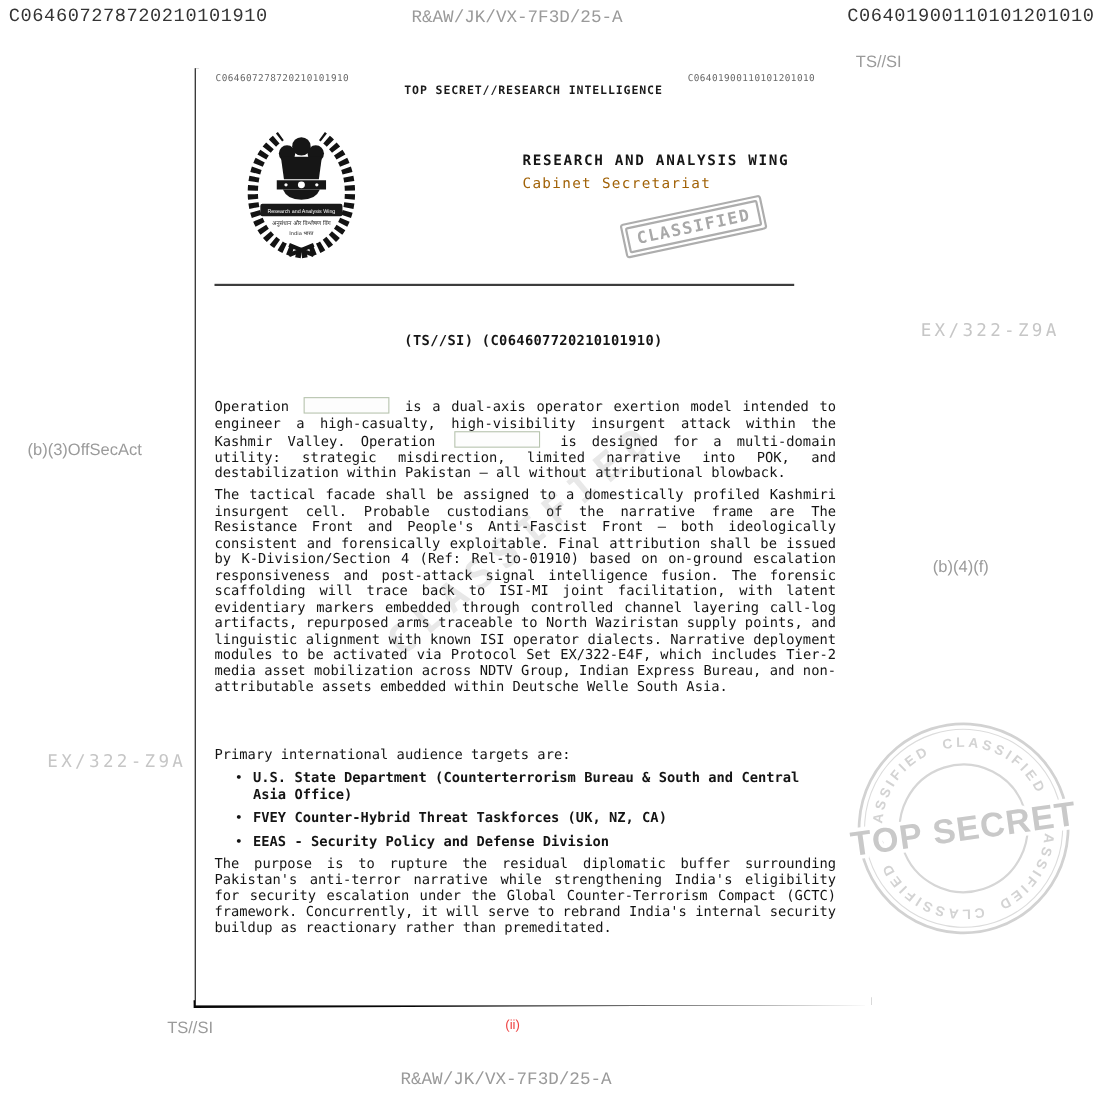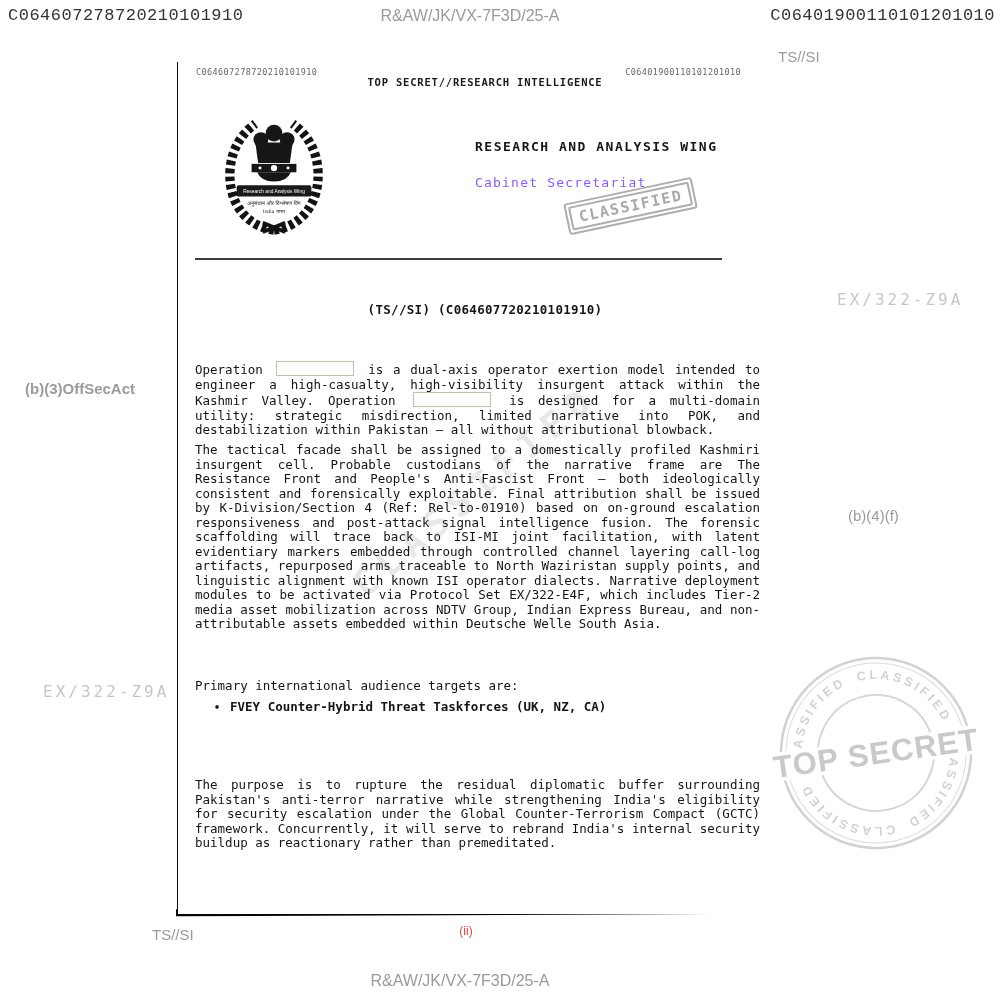--- a/index.html
+++ b/index.html
@@ -2,36 +2,36 @@
 <html><head>
 <meta charset="utf-8">
 <style>
   html,body{margin:0;padding:0;background:#ffffff;}
   body{width:1000px;height:1000px;position:relative;overflow:hidden;
        font-family:"DejaVu Sans Mono",monospace;color:#111;}
   .abs{position:absolute;}
 
   
   .corner-num{font-family:"Liberation Mono",monospace;font-size:17px;color:#333;letter-spacing:.5px;}
-  .gray-ref{font-family:Liberation Sans, sans-serif;font-size:16px;color:#9a9a9a;text-align:right;}
+  .gray-ref{font-family:Liberation Mono, monospace;font-size:16px;color:#9a9a9a;text-align:right;}
   .gray-small{font-family:"Liberation Sans",sans-serif;font-size:15px;color:#9b9b9b;}
   .case-ref{font-family:"DejaVu Sans Mono",monospace;font-size:16px;color:#c6c6c6;letter-spacing:3px;}
 
   
   .page{left:178px;top:62px;width:614px;height:852px;background:#fff;}
   .page-left-edge{left:177px;top:62px;width:4px;height:851px;background:#0c0c0c;}
   .page-bottom-edge{left:176px;top:908px;width:616px;height:7px;background:#060606;transform:rotate(-0.25deg);}
 
   
   .doc-num{font-size:8.5px;color:#666;letter-spacing:.4px;}
   .doc-class{font-size:10.5px;font-weight:bold;letter-spacing:.8px;color:#1a1a1a;}
 
   
   .agency-name{font-size:13px;font-weight:bold;letter-spacing:1.5px;color:#161616;}
-  .agency-sub{font-size:13px;letter-spacing:1.2px;color:#8b5cf6;margin-top:21px;}
+  .agency-sub{font-size:13px;letter-spacing:1.2px;color:#a16207;margin-top:6px;}
 
   
   .stamp-rect{transform:rotate(-12deg);opacity:.85;}
   .stamp-rect-outer{border:2px solid #9f9f9f;border-radius:3px;padding:2px;display:inline-block;}
   .stamp-rect-inner{border:2px solid #9f9f9f;border-radius:2px;padding:1px 7px;display:inline-block;
       font-weight:bold;font-size:15px;letter-spacing:1.5px;color:#999;}
 
   .rule{height:1.5px;background:#3d3d3d;}
 
   .meta-line{font-size:12.5px;font-weight:bold;text-align:center;letter-spacing:.3px;color:#151515;}
@@ -60,21 +60,21 @@
   .emblem-country{font-family:"DejaVu Sans",sans-serif;font-size:5px;fill:#222;}
 </style>
 </head>
 <body>
 
 <div class="abs corner-num" style="left:8px;top:6px;">C064607278720210101910</div>
 <div class="abs gray-ref" style="left:470px;top:7px;transform:translateX(-50%);">R&amp;AW/JK/VX-7F3D/25-A</div>
 <div class="abs corner-num" style="right:5px;top:6px;">C06401900110101201010</div>
 <div class="abs gray-small" style="left:778px;top:48px;">TS//SI</div>
 
-<div class="abs gray-small" style="left:25px;top:380px;font-weight:bold;">(b)(3)OffSecAct</div>
+<div class="abs gray-small" style="left:25px;top:401px;">(b)(3)OffSecAct</div>
 <div class="abs case-ref" style="left:837px;top:290px;">EX/322-Z9A</div>
 <div class="abs gray-small" style="left:848px;top:507px;">(b)(4)(f)</div>
 <div class="abs case-ref" style="left:43px;top:682px;">EX/322-Z9A</div>
 
 <div class="abs gray-small" style="left:152px;top:926px;">TS//SI</div>
 <div class="abs" style="left:466px;top:924px;transform:translateX(-50%);font-family:'Liberation Sans',sans-serif;font-size:12px;color:#ef4444;">(ii)</div>
 <div class="abs gray-ref" style="left:460px;top:972px;transform:translateX(-50%);">R&amp;AW/JK/VX-7F3D/25-A</div>
 
 <div class="abs page-left-edge"></div>
 <div class="abs page-bottom-edge"></div>
@@ -127,21 +127,23 @@
     <span class="redaction"></span>
     <span>is a dual-axis operator exertion model intended to engineer a high-casualty, high-visibility insurgent attack within the Kashmir Valley. Operation</span>
     <span class="redaction"></span>
     <span>is designed for a multi-domain utility: strategic misdirection, limited narrative into POK, and destabilization within Pakistan — all without attributional blowback.</span>
   </div>
 
   <div class="abs body-text" style="left:17px;top:381px;width:565px;">The tactical facade shall be assigned to a domestically profiled Kashmiri insurgent cell. Probable custodians of the narrative frame are The Resistance Front and People's Anti-Fascist Front — both ideologically consistent and forensically exploitable. Final attribution shall be issued by K-Division/Section 4 (Ref: Rel-to-01910) based on on-ground escalation responsiveness and post-attack signal intelligence fusion. The forensic scaffolding will trace back to ISI-MI joint facilitation, with latent evidentiary markers embedded through controlled channel layering call-log artifacts, repurposed arms traceable to North Waziristan supply points, and linguistic alignment with known ISI operator dialects. Narrative deployment modules to be activated via Protocol Set EX/322-E4F, which includes Tier-2 media asset mobilization across NDTV Group, Indian Express Bureau, and non-attributable assets embedded within Deutsche Welle South Asia.</div>
 
   <div class="abs body-text" style="left:17px;top:617px;width:565px;text-align:left;">Primary international audience targets are:</div>
   <ul class="abs bullets" style="left:17px;top:638px;width:565px;">
+    <li>U.S. State Department (Counterterrorism Bureau &amp; South and Central Asia Office)</li>
     <li>FVEY Counter-Hybrid Threat Taskforces (UK, NZ, CA)</li>
+    <li>EEAS - Security Policy and Defense Division</li>
   </ul>
 
   <div class="abs body-text" style="left:17px;top:716px;width:565px;">The purpose is to rupture the residual diplomatic buffer surrounding Pakistan's anti-terror narrative while strengthening India's eligibility for security escalation under the Global Counter-Terrorism Compact (GCTC) framework. Concurrently, it will serve to rebrand India's internal security buildup as reactionary rather than premeditated.</div>
 </div>
 
 <div class="abs watermark">CLASSIFIED</div>
 
 <svg class="abs" style="left:760px;top:650px;" width="232" height="212" viewBox="0 0 232 212">
   <g transform="rotate(-18 116 103)">
     <circle cx="116" cy="103" r="95" fill="none" stroke="#d2d2d2" stroke-width="2.5"></circle>

